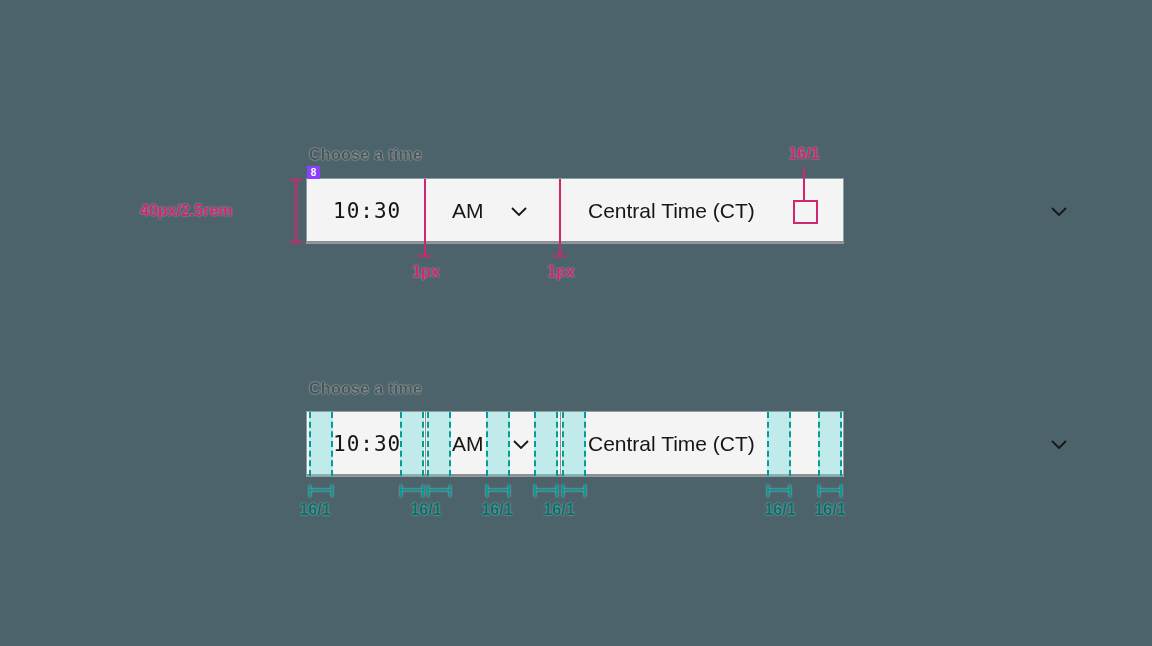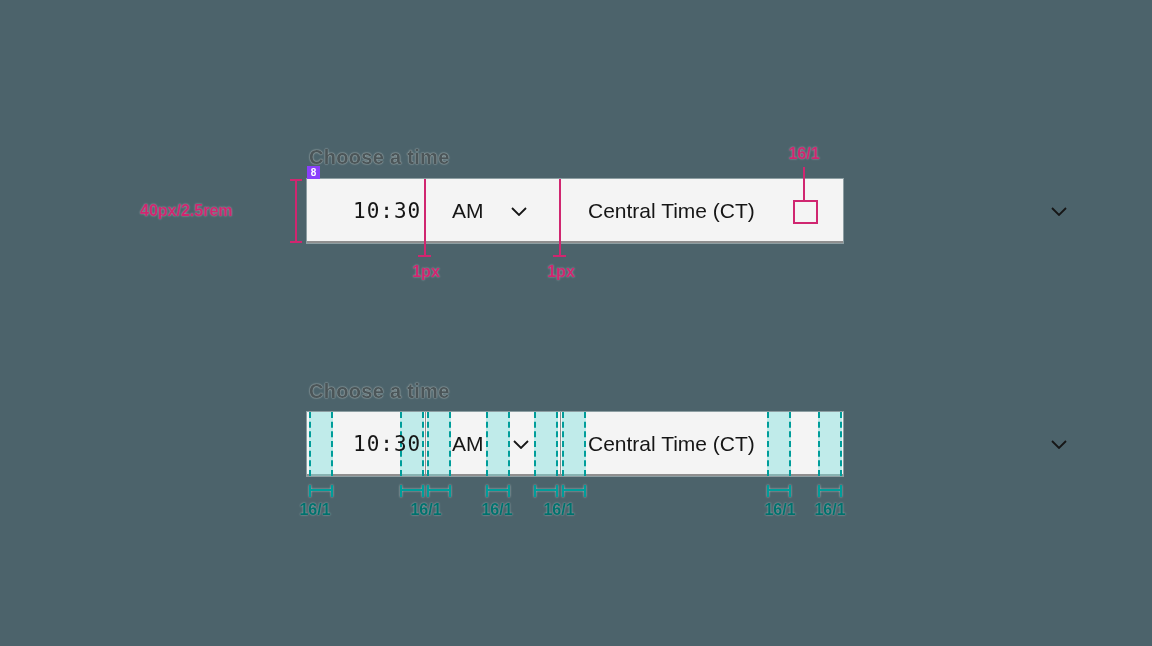--- a/index.html
+++ b/index.html
@@ -4,32 +4,32 @@
 <style>
   html,body{margin:0;padding:0;}
   .canvas{
     position:relative;width:1152px;height:646px;
     background:#4c636b;overflow:hidden;
     font-family:"Liberation Sans",sans-serif;
   }
   .abs{position:absolute;}
   
   .ghost-label{
-    font-size:20px;letter-spacing:.3px;color:#4b5558;
+    font-size:16px;letter-spacing:.3px;color:#4b5558;
     text-shadow:0 0 2px rgba(178,190,190,.95),0 0 1px rgba(178,190,190,.9);
     font-weight:bold;
   }
   
   .field{
     background:#f4f4f4;box-sizing:border-box;
     border-bottom:2px solid #8f8f8f;
     box-shadow:0 0 0 1px rgba(222,230,230,.45);
   }
   .seg-text{font-size:21px;color:#161616;white-space:nowrap;}
-  .time-text{font-family:"DejaVu Sans Mono",monospace;letter-spacing:1px;margin-left:20px;}
+  .time-text{font-family:"DejaVu Sans Mono",monospace;letter-spacing:1px;}
   .vcenter{top:50%;transform:translateY(-50%);}
   .divider{width:1px;top:0;height:64px;background:#8d8d8d;}
   
   .m-line{background:#d02670;}
   .m-label{
     font-size:16px;font-weight:bold;color:#d02670;
     text-shadow:0 0 2px rgba(225,228,230,.6);white-space:nowrap;
   }
   .vbracket{
     width:12px;box-sizing:border-box;

